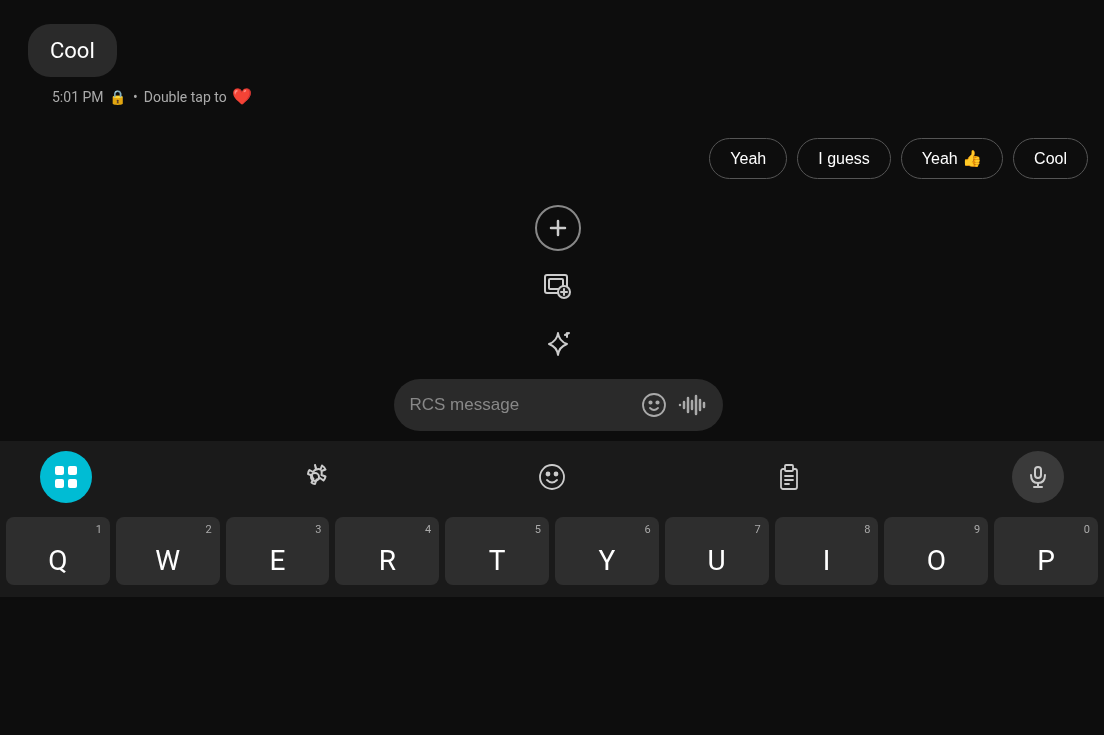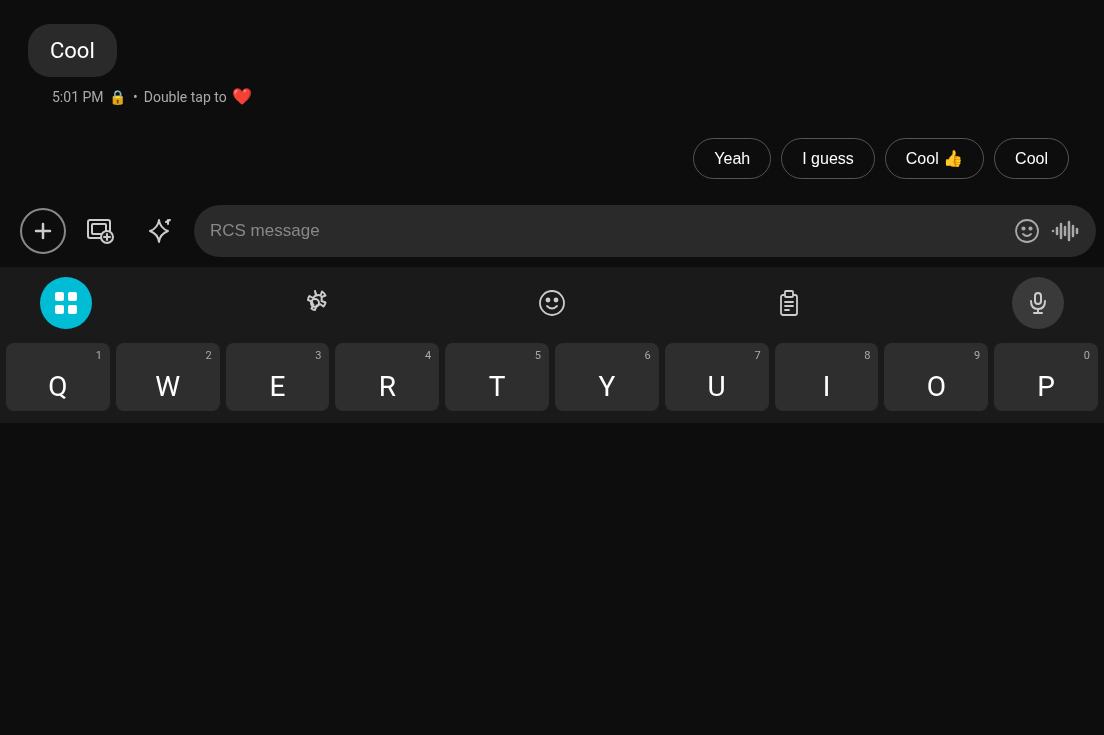--- a/index.html
+++ b/index.html
@@ -42,21 +42,21 @@
     .heart-icon {
       color: #e74c3c;
       font-size: 16px;
     }
 
     
     .quick-replies {
       display: flex;
       justify-content: flex-end;
       gap: 10px;
-      padding: 16px 35px;
+      padding: 16px 16px;
       flex-wrap: nowrap;
     }
 
     .quick-reply-btn {
       border: 1.5px solid #555;
       border-radius: 24px;
       padding: 10px 20px;
       background: transparent;
       color: #fff;
       font-size: 16px;
@@ -64,20 +64,21 @@
       white-space: nowrap;
     }
 
     
     .input-area {
       display: flex;
       align-items: center;
       gap: 12px;
       padding: 10px 8px 10px 20px;
       background: #0d0d0d;
+      flex-direction: column;
     }
 
     .input-icon-btn {
       width: 46px;
       height: 46px;
       border: 2px solid #888;
       border-radius: 50%;
       background: transparent;
       display: flex;
       align-items: center;
@@ -232,21 +233,21 @@
     <span>🔒</span>
     <span>•</span>
     <span>Double tap to</span>
     <span class="heart-icon">❤️</span>
   </div>
 </div>
 
 <div class="quick-replies">
   <button class="quick-reply-btn">Yeah</button>
   <button class="quick-reply-btn">I guess</button>
-  <button class="quick-reply-btn">Cool 👍</button>
+  <button class="quick-reply-btn">Yeah 👍</button>
   <button class="quick-reply-btn">Cool</button>
 </div>
 
 <div class="input-area">
 
   <button class="input-icon-btn">
     <svg width="24" height="24" viewBox="0 0 24 24" fill="none" stroke="#ccc" stroke-width="2.5" stroke-linecap="round">
       <line x1="12" y1="5" x2="12" y2="19"></line>
       <line x1="5" y1="12" x2="19" y2="12"></line>
     </svg>

